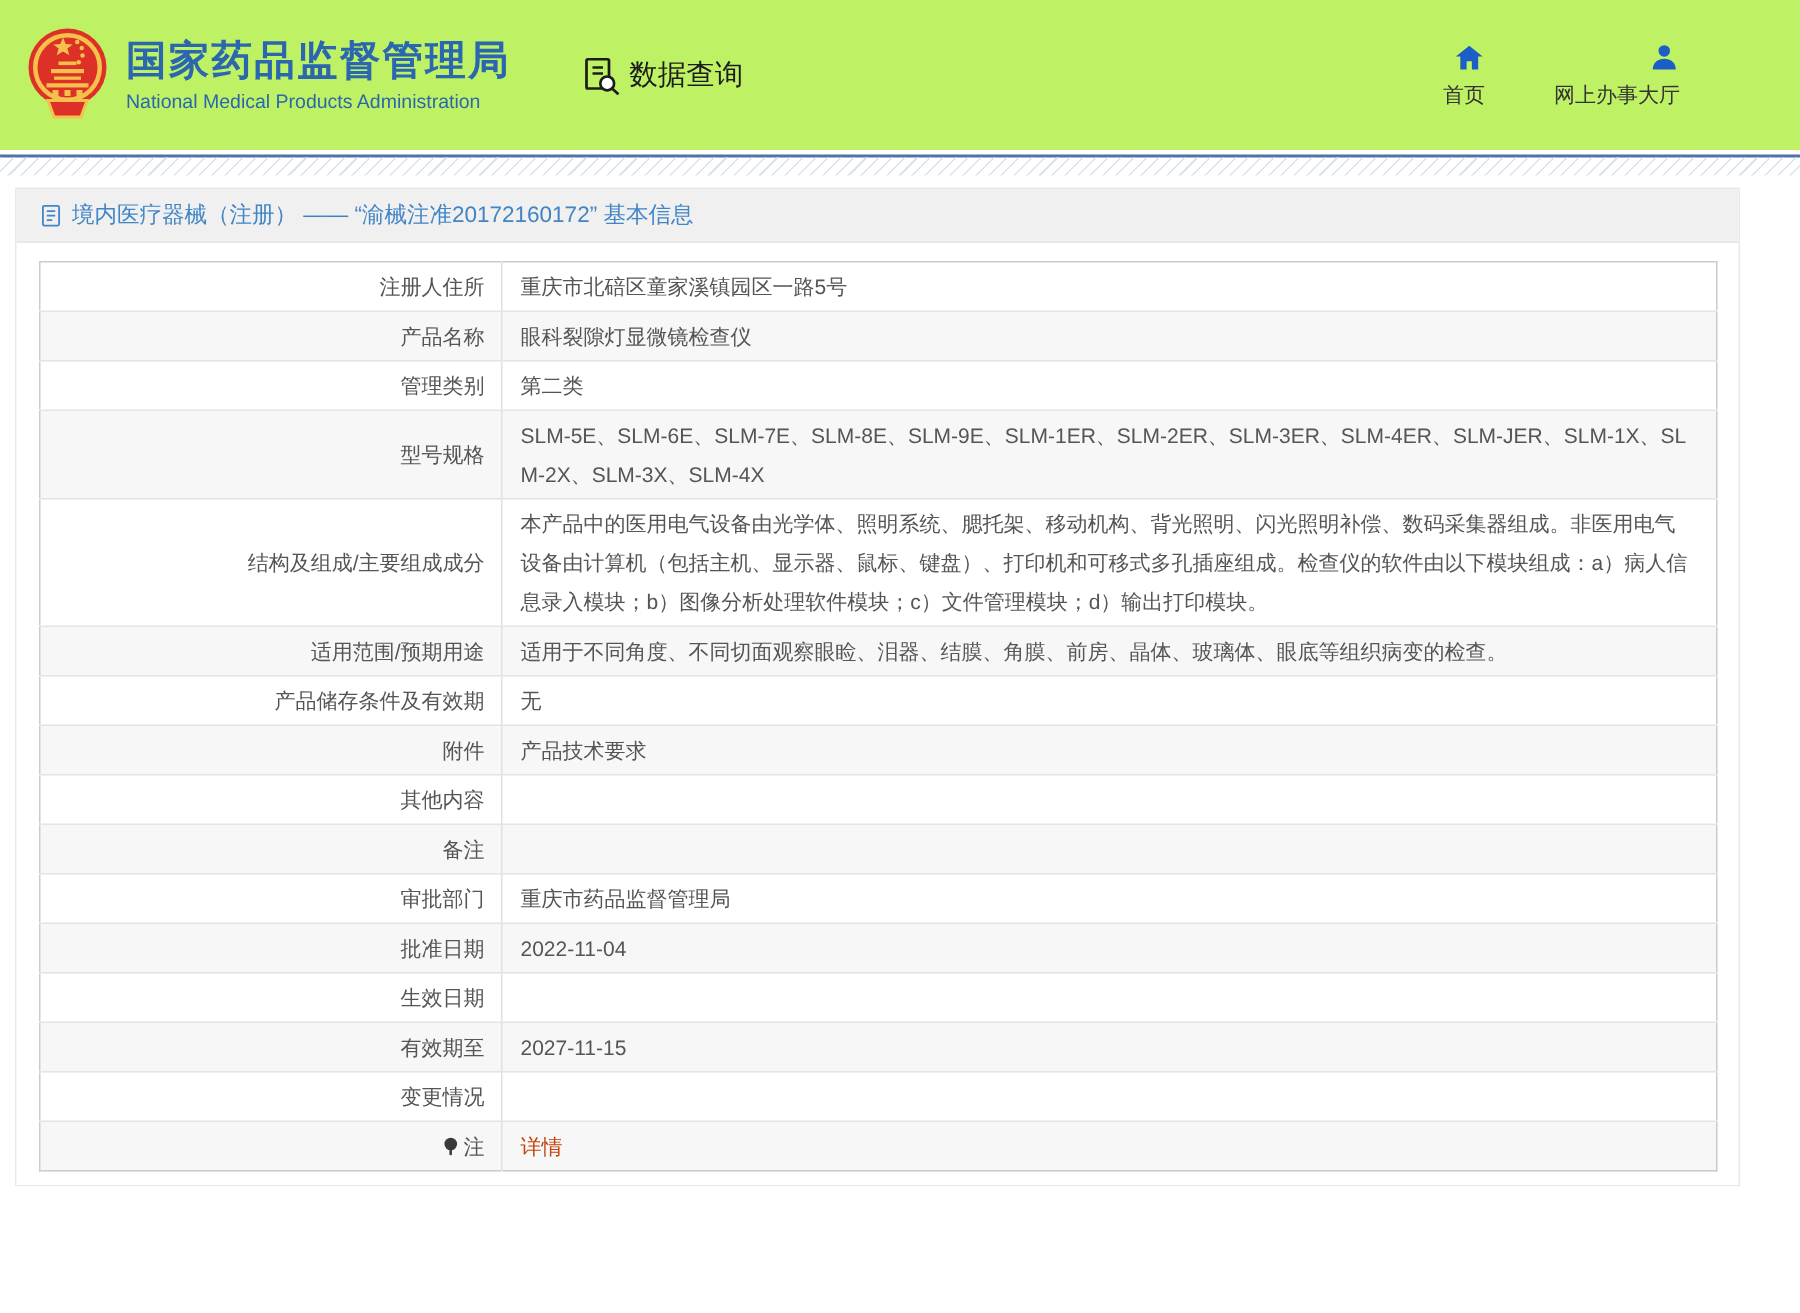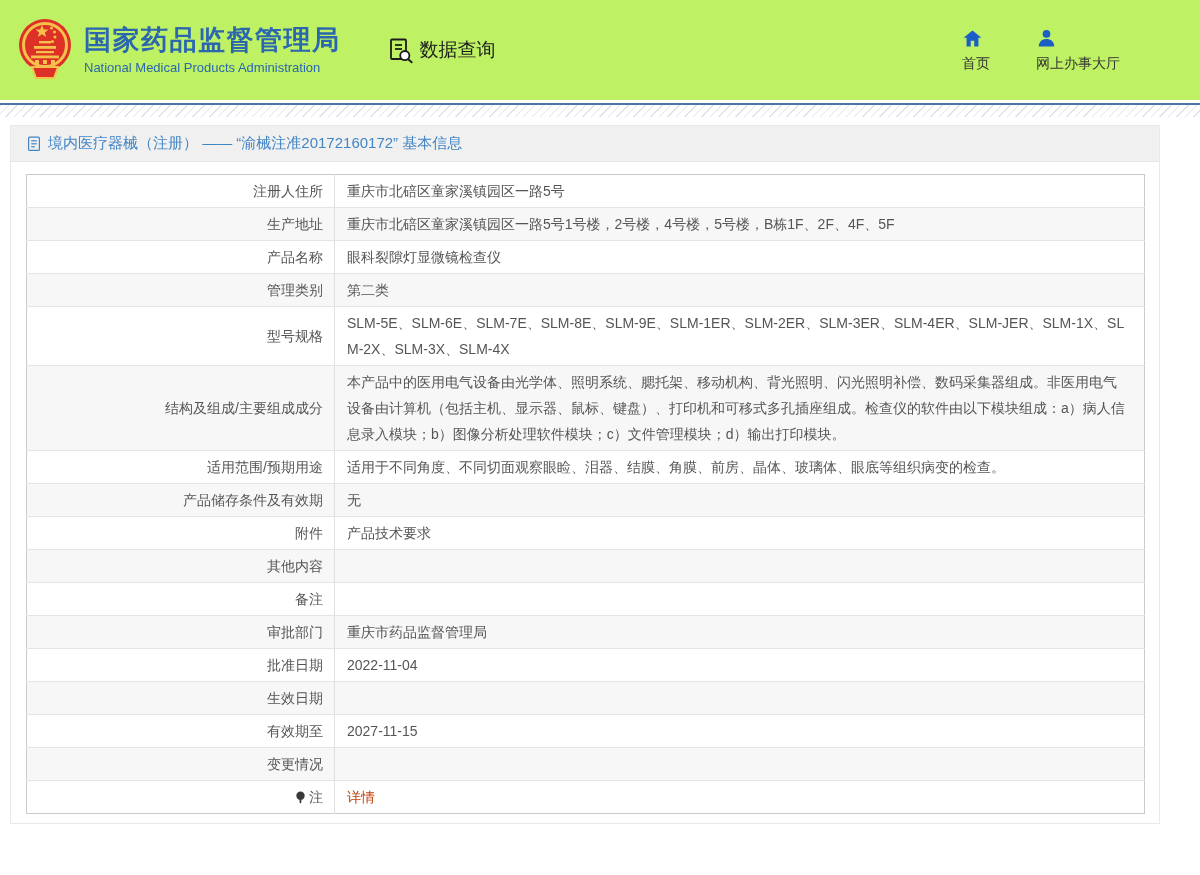--- a/index.html
+++ b/index.html
@@ -19,21 +19,21 @@
   }
   .logo-block { display: flex; align-items: center; gap: 12px; cursor: pointer; }
   .org-cn { font-size: 27px; font-weight: bold; color: #2b67ae; letter-spacing: 1.5px; line-height: 1.15; }
   .org-en { font-size: 13px; color: #2b67ae; margin-top: 4px; }
   .module-title {
     display: flex; align-items: center; gap: 6px;
     margin-left: 46px; font-size: 19px; color: #1c1c1c; cursor: pointer;
   }
   .header-nav { margin-left: auto; display: flex; gap: 46px; padding-right: 80px; }
   .nav-item {
-    display: flex; flex-direction: column; align-items: flex-start; gap: 6px;
+    display: flex; flex-direction: column; align-items: flex-end; gap: 6px;
     font-size: 14px; color: #333; text-decoration: none; cursor: pointer;
   }
   
   .sep-line { height: 2px; background: #4a77a8; margin-top: 3px; }
   .hatch {
     height: 12px;
     background: repeating-linear-gradient(135deg, #dde3ec 0px, #dde3ec 1px, transparent 1px, transparent 6px);
   }
   
   .container {
@@ -160,24 +160,20 @@
       <colgroup>
           <col class="c-label">
           <col>
         </colgroup>
       <tbody>
         <tr>
           <td class="label">注册人住所</td>
           <td class="value">重庆市北碚区童家溪镇园区一路5号</td>
         </tr>
         <tr>
-          <td class="label">生产地址</td>
-          <td class="value">重庆市北碚区童家溪镇园区一路5号1号楼，2号楼，4号楼，5号楼，B栋1F、2F、4F、5F</td>
-        </tr>
-        <tr>
           <td class="label">产品名称</td>
           <td class="value">眼科裂隙灯显微镜检查仪</td>
         </tr>
         <tr>
           <td class="label">管理类别</td>
           <td class="value">第二类</td>
         </tr>
         <tr>
           <td class="label">型号规格</td>
           <td class="value">SLM-5E、SLM-6E、SLM-7E、SLM-8E、SLM-9E、SLM-1ER、SLM-2ER、SLM-3ER、SLM-4ER、SLM-JER、SLM-1X、SLM-2X、SLM-3X、SLM-4X</td>

